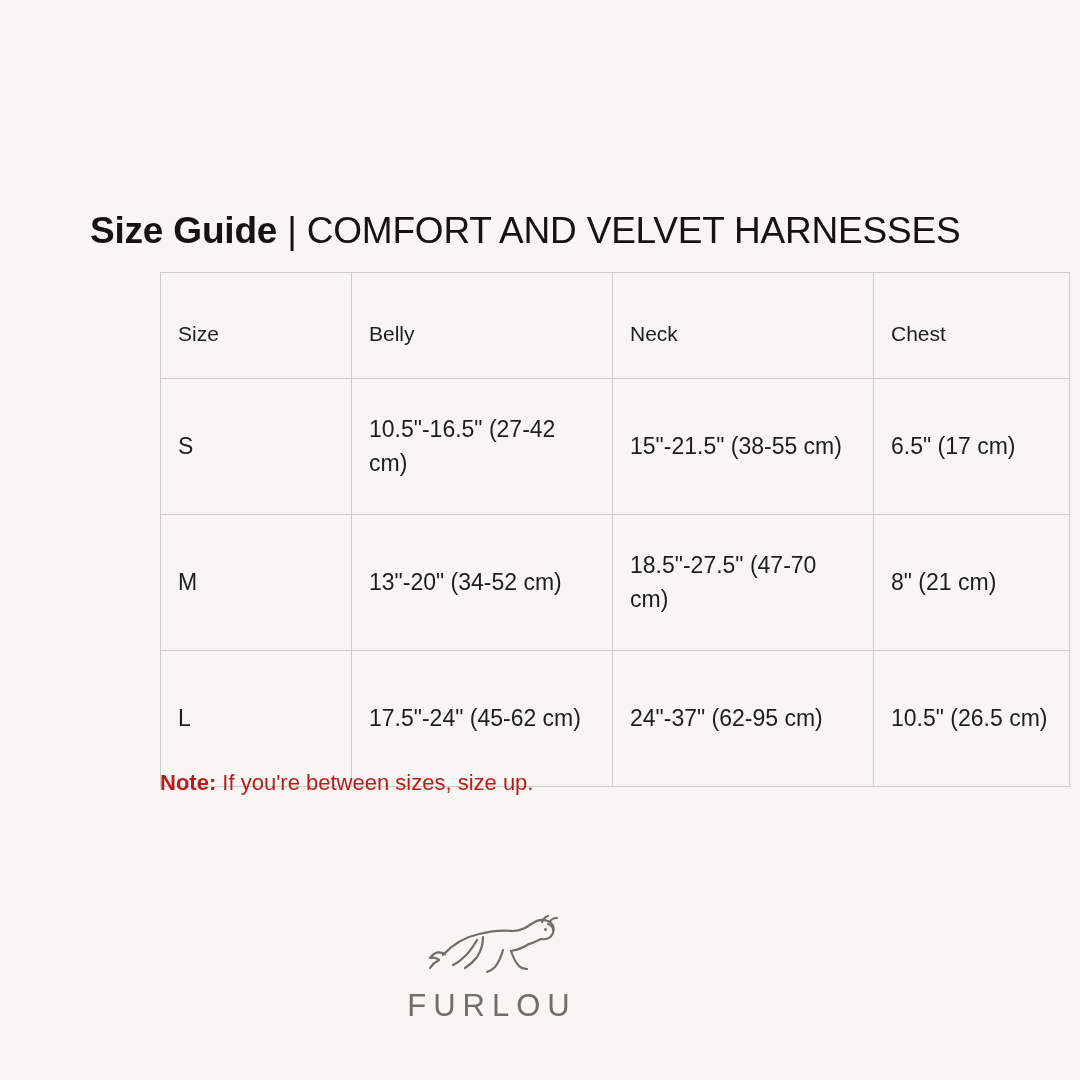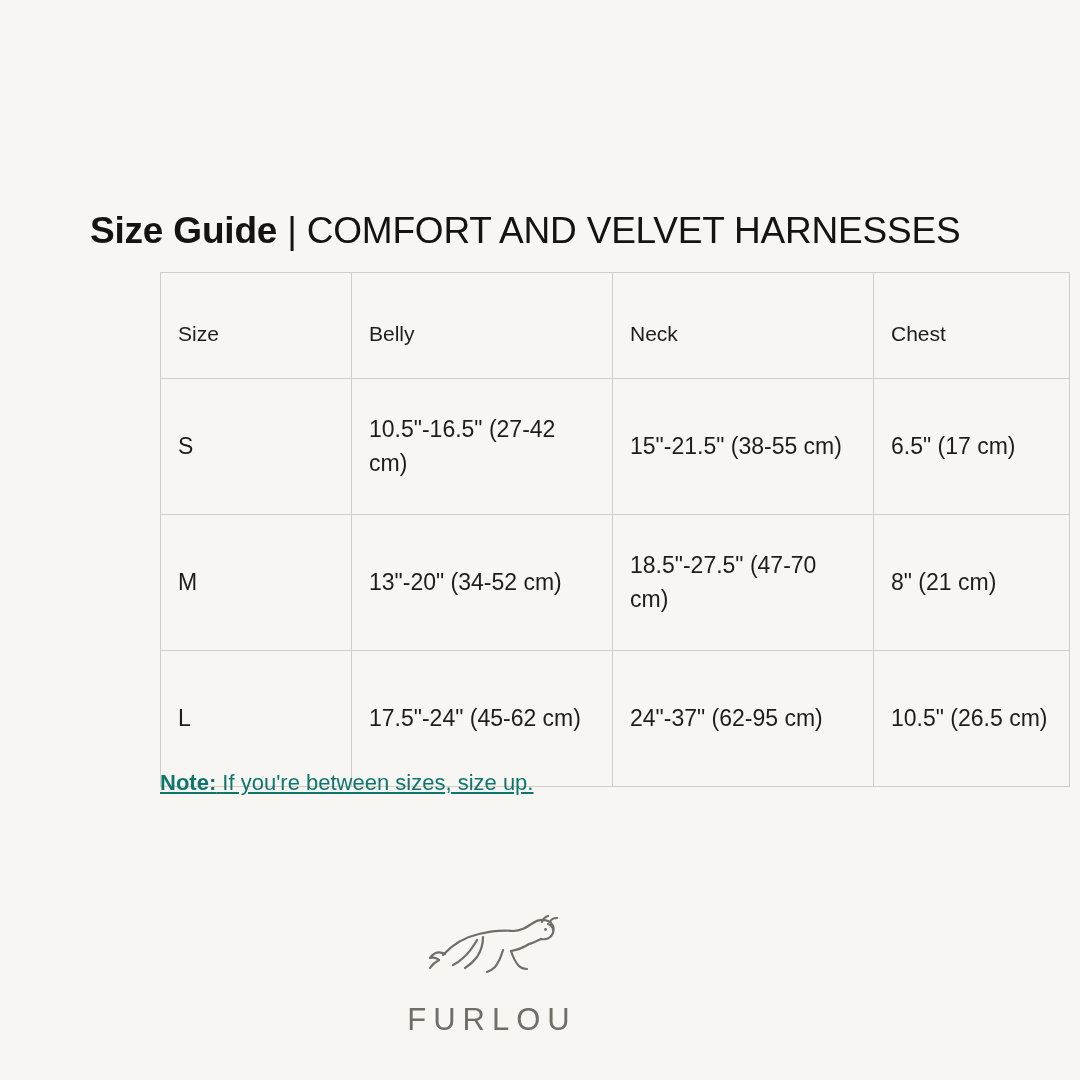--- a/index.html
+++ b/index.html
@@ -73,43 +73,42 @@
   .col-size { width: 153px; }
   .col-neck { width: 223px; }
   .col-belly { width: 223px; }
   .col-chest { width: 158px; }
 
   .note {
     position: absolute;
     left: 160px;
     top: 770px;
     font-size: 22px;
-    color: #0f766e;
-    text-decoration: underline;
+    color: #b91c1c;
   }
   .note .note-label {
     font-weight: 700;
   }
 
   .brand {
     position: absolute;
     left: 0;
     right: 0;
     top: 910px;
     text-align: center;
   }
   .brand-mark {
     display: block;
     margin: 0 auto;
     width: 150px;
     height: 72px;
   }
   .brand-name {
     display: block;
-    margin-top: 20px;
+    margin-top: 6px;
     font-size: 31px;
     letter-spacing: 7px;
     color: #6f6f68;
     font-family: "Liberation Sans", sans-serif;
   }
 </style>
 </head>
 <body>
 
 <div class="page">

